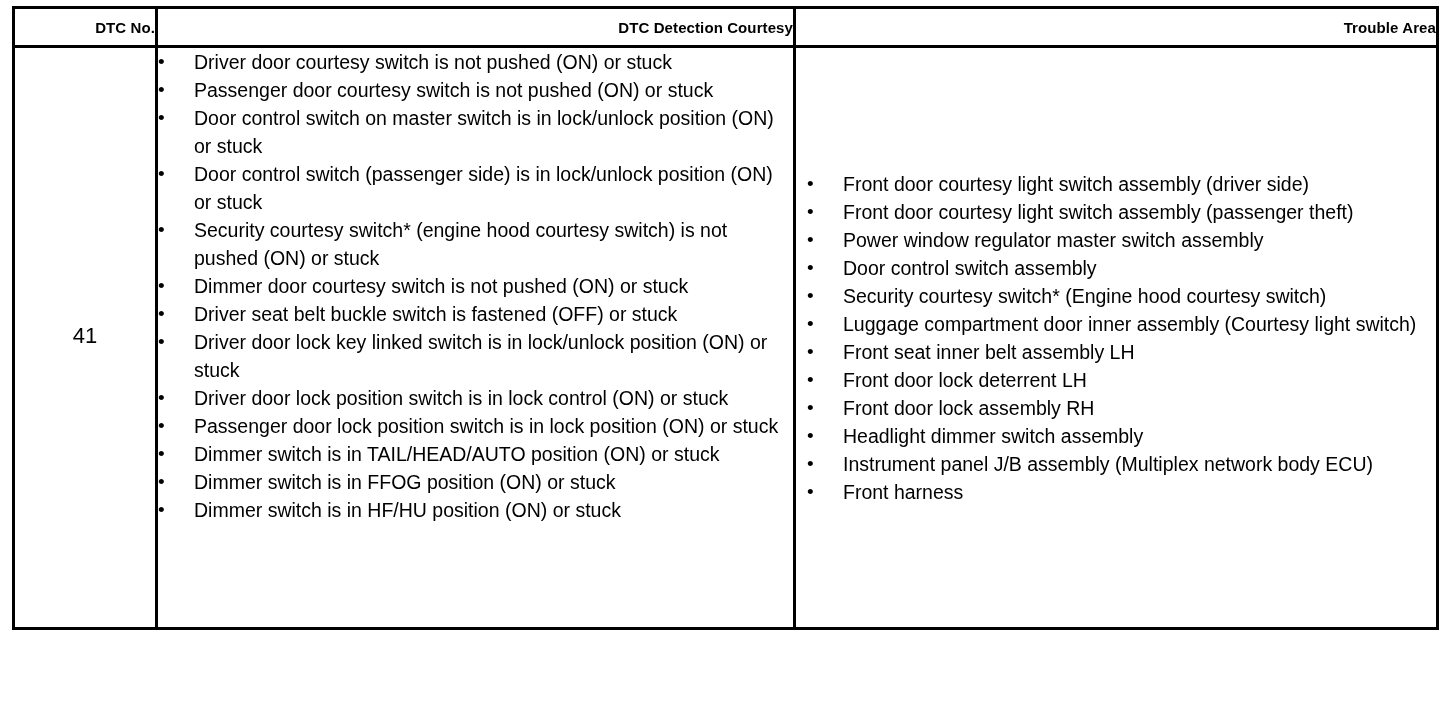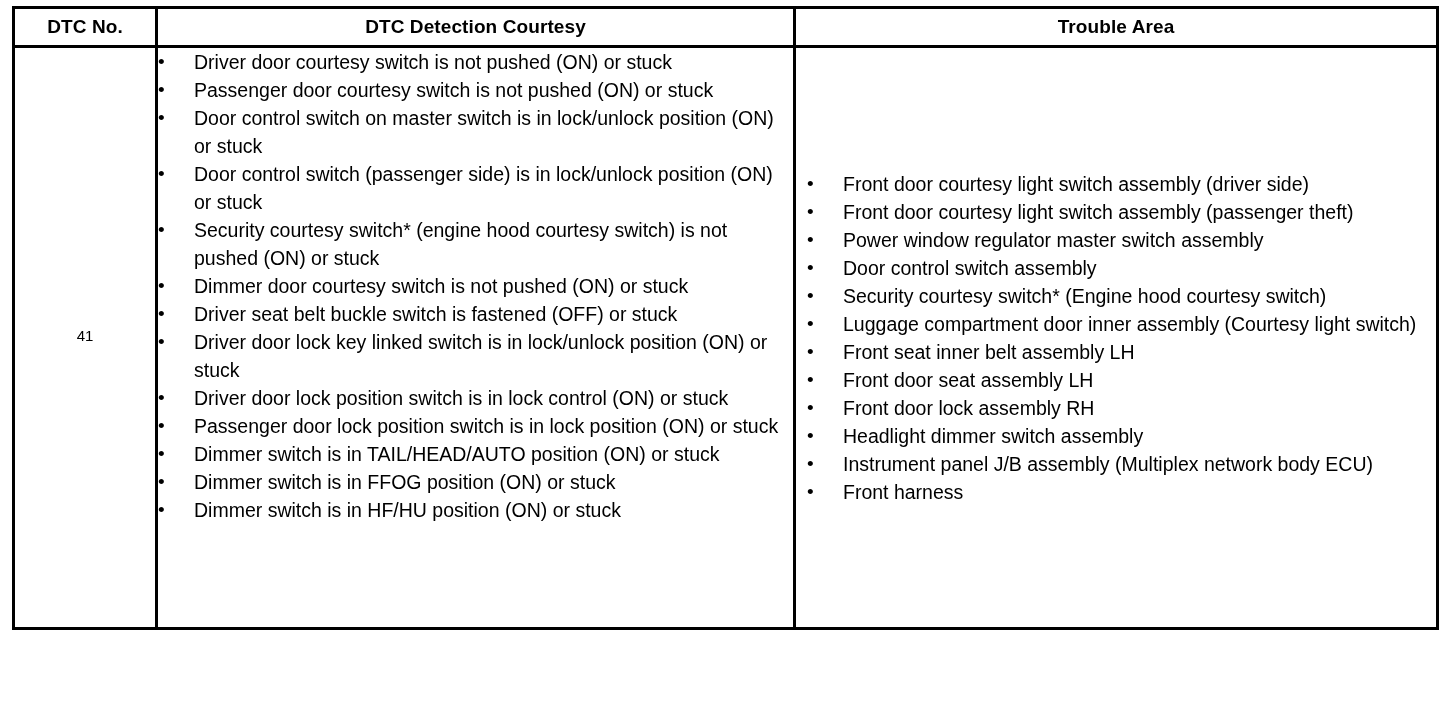--- a/index.html
+++ b/index.html
@@ -42,23 +42,23 @@
     border-right: 3px solid #000;
     vertical-align: top;
     padding: 0;
   }
 
   
   .dtc-table thead th {
     border-top: 3px solid #000;
     border-bottom: 3px solid #000;
     height: 36px;
-    font-size: 19px;
+    font-size: 15px;
     font-weight: bold;
-    text-align: center;
+    text-align: right;
     vertical-align: middle;
     letter-spacing: 0.1px;
   }
 
   
   .hdr-rule {
     position: absolute;
     left: 12px;
     top: 45px;
     width: 1424px;
@@ -66,21 +66,21 @@
     background: #000;
   }
 
   .dtc-table tbody td {
     border-bottom: 3px solid #000;
   }
 
   td.cell-no {
     text-align: center;
     vertical-align: middle;
-    font-size: 15px;
+    font-size: 22px;
     padding-bottom: 4px;
   }
 
   td.cell-list {
     padding: 0;
   }
 
   
   ul.bullets {
     list-style: none;
@@ -183,21 +183,21 @@
         <td class="cell-list">
           <div class="area-wrap">
             <ul class="bullets list-area" id="area-list">
                 <li><span class="bul">•</span><span>Front door courtesy light switch assembly (driver side)</span></li>
                 <li><span class="bul">•</span><span>Front door courtesy light switch assembly (passenger theft)</span></li>
                 <li><span class="bul">•</span><span>Power window regulator master switch assembly</span></li>
                 <li><span class="bul">•</span><span>Door control switch assembly</span></li>
                 <li><span class="bul">•</span><span>Security courtesy switch* (Engine hood courtesy switch)</span></li>
                 <li><span class="bul">•</span><span>Luggage compartment door inner assembly (Courtesy light switch)</span></li>
                 <li><span class="bul">•</span><span>Front seat inner belt assembly LH</span></li>
-                <li><span class="bul">•</span><span>Front door seat assembly LH</span></li>
+                <li><span class="bul">•</span><span>Front door lock deterrent LH</span></li>
                 <li><span class="bul">•</span><span>Front door lock assembly RH</span></li>
                 <li><span class="bul">•</span><span>Headlight dimmer switch assembly</span></li>
                 <li><span class="bul">•</span><span>Instrument panel J/B assembly (Multiplex network body ECU)</span></li>
                 <li><span class="bul">•</span><span>Front harness</span></li>
               </ul>
           </div>
         </td>
       </tr>
     </tbody>
   </table>

